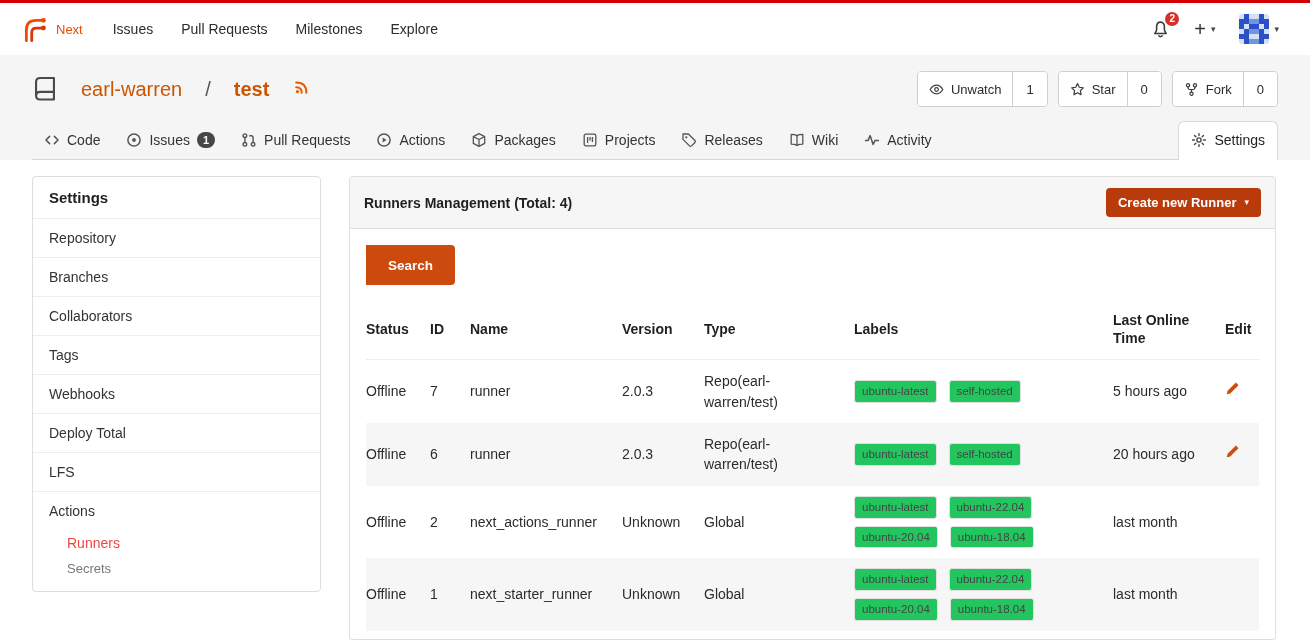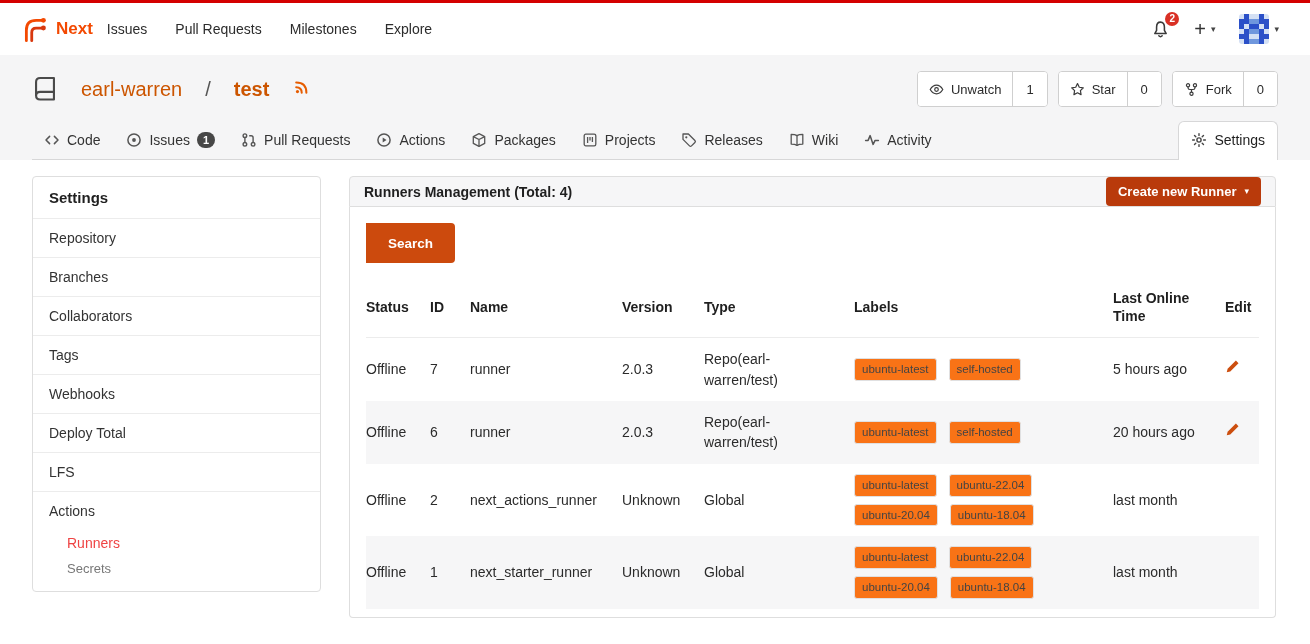--- a/index.html
+++ b/index.html
@@ -7,21 +7,21 @@
   html,body{width:1310px;height:644px;overflow:hidden}
   body{font-family:"Liberation Sans","DejaVu Sans",sans-serif;font-size:14px;color:#2b2b2b;background:#fff}
   a{text-decoration:none;color:inherit;cursor:pointer}
   svg{display:block}
 
   .top-stripe{height:3px;background:var(--stripe,#d40000)}
 
   
   .navbar{display:flex;align-items:center;height:52px;padding:0 21px;background:#fff}
   .logo{display:flex;margin-right:7px}
-  .brand{color:var(--brand,#f34902);font-weight:700;font-size:17px;}
+  .brand{color:var(--brand,#f34902);font-weight:400;font-size:13px;margin-right:16px}
   .nav-links{display:flex;align-items:center}
   .nav-link{padding:6px 14px;color:#2c2c2c}
   .nav-spacer{flex:1}
   .nav-right{display:flex;align-items:center;gap:24px;padding-right:10px}
   .nav-icon-btn{display:flex;align-items:center;gap:5px;position:relative}
   .notif-badge{position:absolute;top:-8px;right:-9px;background:var(--badge-red,#d93025);color:#fff;font-size:10px;font-weight:700;padding:1px 4px;border-radius:8px;min-width:14px;text-align:center;line-height:1.2}
   .plus{font-size:20px;color:#333;line-height:1}
   .caret{font-size:9px;color:#444;line-height:1}
   .avatar{display:flex;border-radius:3px;overflow:hidden}
 
@@ -49,39 +49,39 @@
   .card{border:1px solid #dedede;border-radius:4px;background:#fff}
   .settings-sidebar{width:289px;flex:none;align-self:flex-start}
   .sidebar-title{font-weight:700;font-size:15px;padding:12px 16px;color:#1f1f1f}
   .sb-item{display:block;padding:11px 16px;border-top:1px solid #ececec;color:#333}
   .sb-sub{padding:0 0 10px}
   .sb-sub-item{display:block;padding:5px 16px 5px 34px;color:#777;font-size:13px}
   .sb-sub-item.active{color:#ef4444;font-weight:400;font-size:14px}
 
   
   .runners-card{flex:1;align-self:flex-start}
-  .panel-header{display:flex;align-items:center;justify-content:space-between;background:#f6f6f7;border:1px solid #dedede;border-radius:4px 4px 0 0;padding:0 14px}
+  .panel-header{display:flex;align-items:center;justify-content:space-between;background:#f6f6f7;border:1px solid #dedede;border-radius:4px 4px 0 0;padding:11px 14px}
   .panel-title{font-weight:700;font-size:14px;color:#1f1f1f}
   .create-btn{display:flex;align-items:center;gap:8px;background:var(--accent-dark,#b93a0b);color:#fff;border:none;border-radius:4px;padding:7px 12px;font-size:13px;font-weight:600;font-family:inherit;cursor:pointer}
   .caret-w{font-size:9px;line-height:1}
   .panel-body{border:1px solid #dedede;border-top:none;border-radius:0 0 4px 4px;padding:16px 16px 8px;background:#fff}
   .search-row{display:flex;margin-bottom:14px}
   .search-input{width:543px;height:40px;border:2px solid var(--accent,#cc4a0d);border-radius:4px 0 0 4px;padding:0 12px;font-size:14px;font-family:inherit;color:#333;outline:none;background:#fff}
   .search-input::placeholder{color:#9a9a9a}
   .search-btn{height:40px;padding:0 22px;background:var(--accent,#cc4a0d);color:#fff;border:none;border-radius:0 4px 4px 0;font-size:13.5px;font-weight:600;font-family:inherit;cursor:pointer}
 
   .runners-table{width:100%;border-collapse:collapse;table-layout:fixed}
   .runners-table th{text-align:left;font-weight:700;font-size:14px;color:#1f1f1f;padding:12px 12px 12px 0;vertical-align:middle;line-height:1.3}
   .runners-table thead tr{border-bottom:1px solid #ececec}
   .runners-table td{padding:10px 12px 10px 0;vertical-align:middle;line-height:1.45;overflow-wrap:anywhere}
   .runners-table tbody tr{height:63px}
   .runners-table tbody tr:nth-child(even){background:#f6f6f7}
   .col-status{width:64px}.col-id{width:40px}.col-name{width:152px}.col-version{width:82px}.col-type{width:150px}.col-online{width:112px}.col-edit{width:34px}
   .chips{display:flex;flex-wrap:wrap;gap:7px 12px;max-width:218px;align-items:center}
-  .chip{background:#f97316;border:1px solid #e0e0e1;border-radius:3px;padding:2px 7px;font-size:11.5px;color:#444;white-space:nowrap}
+  .chip{background:#22c55e;border:1px solid #e0e0e1;border-radius:3px;padding:2px 7px;font-size:11.5px;color:#444;white-space:nowrap}
   .edit-btn{display:inline-flex}
 </style>
 </head>
 <body>
 
 <div class="top-stripe"></div>
 
 <nav class="navbar">
   <a class="logo">
     <svg width="28" height="28" viewBox="0 0 24 24" fill="none">

